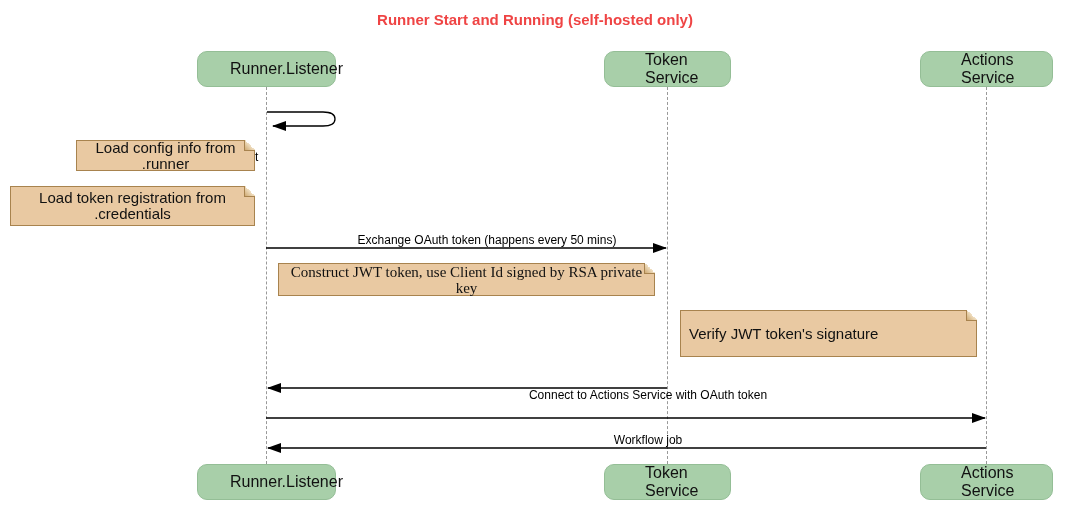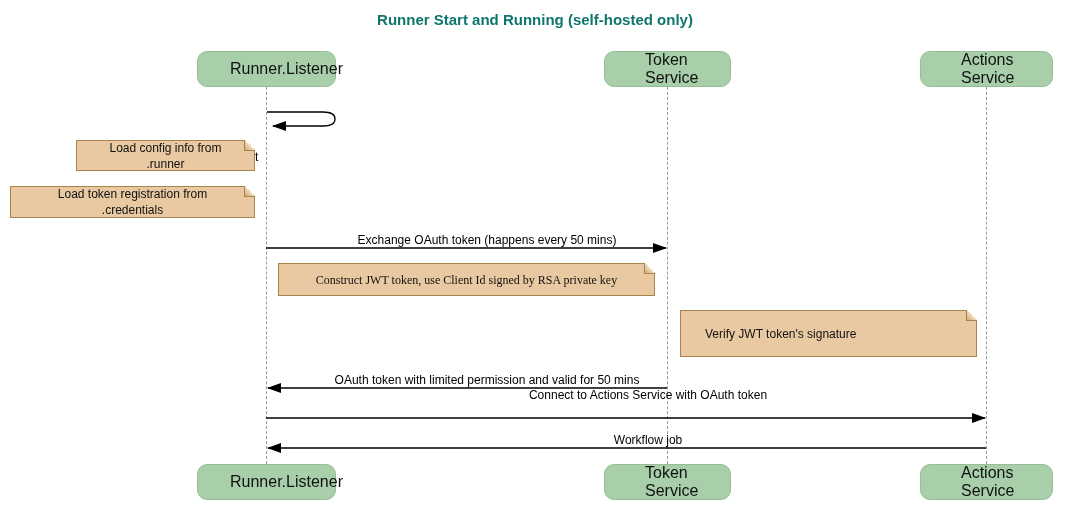--- a/index.html
+++ b/index.html
@@ -16,21 +16,21 @@
     overflow: hidden;
     color: #111;
   }
   .title {
     position: absolute;
     left: 0; top: 11px;
     width: 100%;
     text-align: center;
     font-size: 15px;
     font-weight: bold;
-    color: #0f766e;
+    color: #ef4444;
   }
   .lifeline {
     position: absolute;
     top: 87px;
     height: 377px;
     width: 0;
     border-left: 1px dashed #999999;
     z-index: 1;
   }
   .participant {
@@ -67,26 +67,26 @@
     white-space: nowrap;
     font-size: 12px;
     color: #000;
     z-index: 3;
   }
   .note {
     position: absolute;
     background: #E9C9A2;
     border: 1px solid #A8834E;
     box-sizing: border-box;
-    font-size: 12px;
+    font-size: 15px;
     color: #111;
     display: flex;
     flex-direction: column;
     justify-content: center;
-    padding: 2px 24px;
+    padding: 2px 8px;
     line-height: 16px;
     z-index: 3;
   }
   .note.center { align-items: center; text-align: center; }
   .note.left   { align-items: flex-start; text-align: left; }
   .note .fold {
     position: absolute;
     top: -1px; right: -1px;
     width: 11px; height: 11px;
     background: linear-gradient(to bottom left, #ffffff 50%, #f0dfc2 50%, #cfa972 100%);
@@ -134,30 +134,29 @@
   </div>
   <div class="participant" style="left:604px; top:464px; width:127px;">
     <span>Token Service</span>
   </div>
   <div class="participant" style="left:920px; top:464px; width:133px;">
     <span>Actions Service</span>
   </div>
 
   <div class="self-label" style="left:233px; top:102px;margin-top:48px;">Start</div>
   <div class="msg-label" style="left:466px; top:233px;">Exchange OAuth token (happens every 50 mins)</div>
-  <div class="msg-label" style="left:466px; top:373px;">OAuth token with limited permission and valid for 50 mins</div>
   <div class="msg-label" style="left:627px; top:388px;">Connect to Actions Service with OAuth token</div>
   <div class="msg-label" style="left:627px; top:433px;">Workflow job</div>
 
   <div class="note center" style="left:76px; top:140px; width:179px; height:31px;">
     <span class="fold"></span>
     <span>Load config info from .runner</span>
   </div>
 
-  <div class="note center" style="left:10px; top:186px; width:245px; height:32px;">
+  <div class="note center" style="left:10px; top:186px; width:245px; height:40px;">
     <span class="fold"></span>
     <span>Load token registration from .credentials</span>
   </div>
 
   <div class="note center" style="left:278px; top:263px; width:377px; height:33px;font-family:Liberation Serif, serif;">
     <span class="fold"></span>
     <span>Construct JWT token, use Client Id signed by RSA private key</span>
   </div>
 
   <div class="note left" style="left:680px; top:310px; width:297px; height:47px;">

